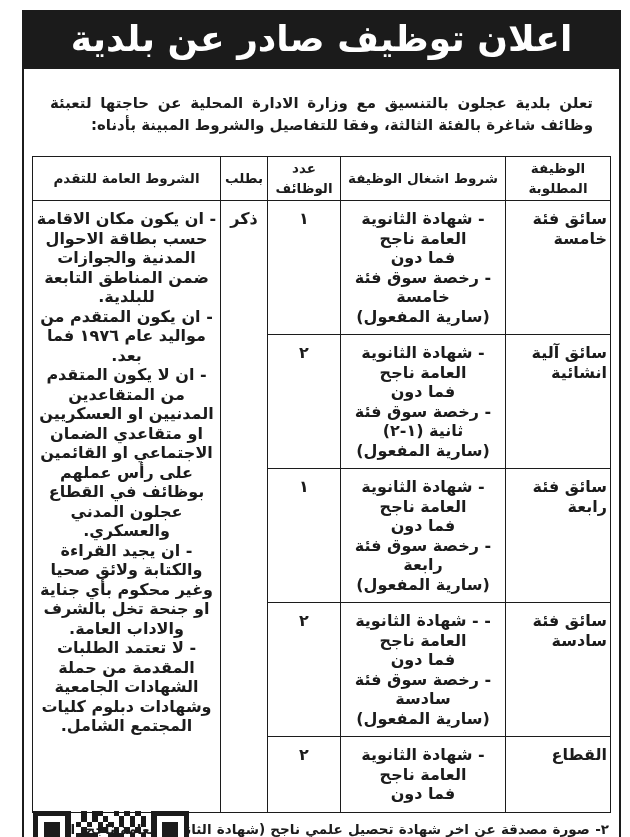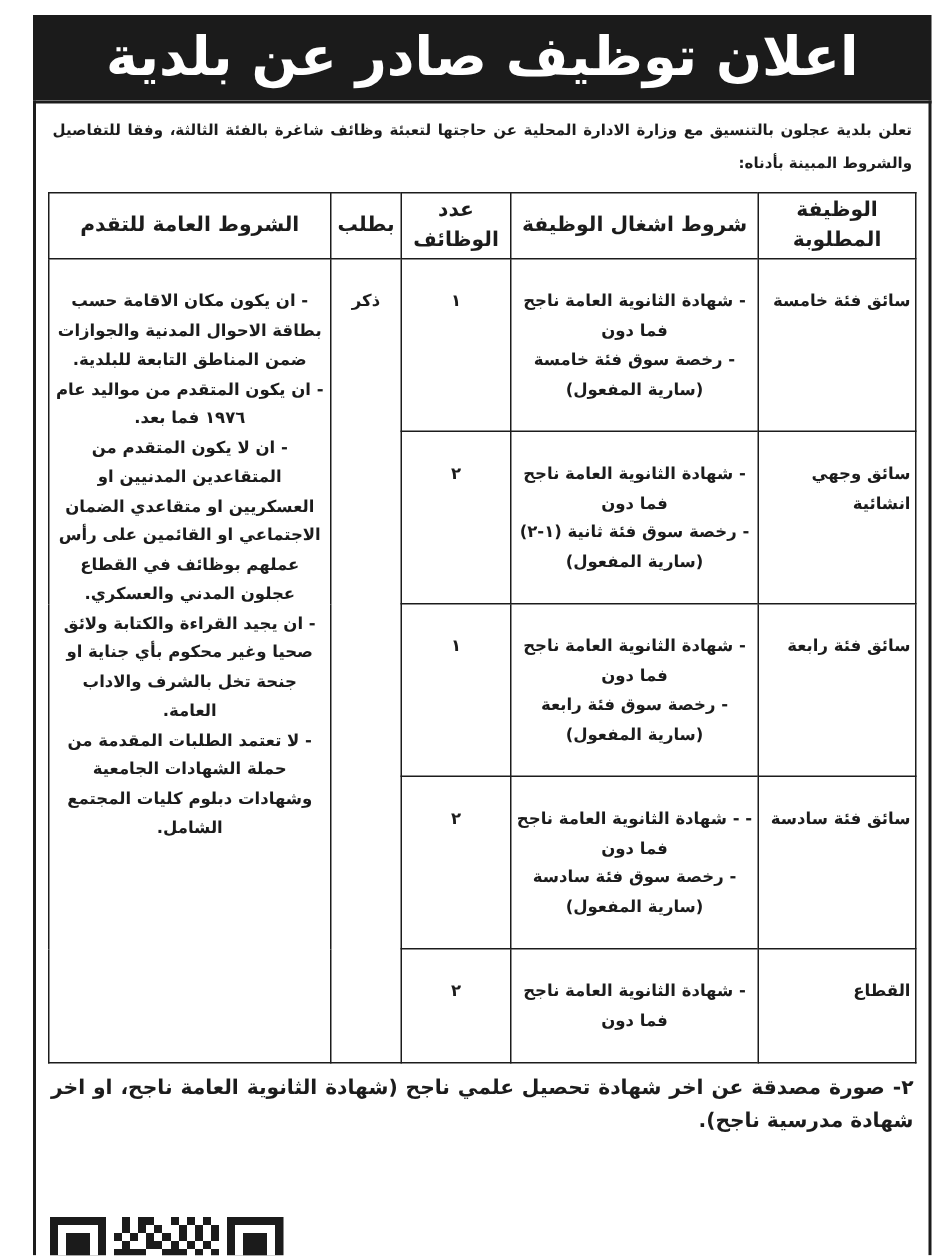--- a/index.html
+++ b/index.html
@@ -10,29 +10,29 @@
   .title-bar{
     position:absolute;left:22px;top:10px;width:599px;height:57px;
     background:#1b1b1b;color:#ffffff;text-align:center;line-height:57px;
     font-size:36px;font-weight:700;
   }
   .content-box{
     position:absolute;left:22px;top:67px;width:599px;height:770px;
     border:2px solid #1c1c1c;border-bottom:none;box-sizing:border-box;background:#fff;
   }
   .intro{
-    margin:0;padding:8px 11px 5px 11px;font-size:10px;line-height:22px;
+    margin:15px;padding:8px 11px 5px 11px;font-size:15px;line-height:22px;
     text-align:justify;text-align-last:right;
   }
   table.jobs{
     border-collapse:collapse;table-layout:fixed;width:578px;margin:2px auto 0 auto;
   }
   table.jobs th,table.jobs td{
-    border:1.6px solid #1c1c1c;vertical-align:top;padding:18px 3px;
-    font-size:11px;line-height:19.5px;font-weight:700;
+    border:1.6px solid #1c1c1c;vertical-align:top;padding:8px 3px;
+    font-size:16px;line-height:19.5px;font-weight:700;
   }
   table.jobs th{height:28px;text-align:center;font-size:13.5px;vertical-align:middle;padding:2px;}
   td.cell-position{text-align:right;padding-top:5px;}
   td.cell-conditions{text-align:center;white-space:pre-line;padding-top:5px;}
   td.cell-count{text-align:center;padding-top:5px;}
   td.cell-gender{text-align:center;padding-top:5px;margin-top:32px;}
   td.cell-general{text-align:center;padding-top:5px;}
   td.cell-general p{margin:0;padding:0;}
   tr.r1{height:78px;}tr.r2{height:89px;}tr.r3{height:80px;}tr.r4{height:78px;}tr.r5{height:63px;}
   .docs{padding:6px 10px 0 10px;}
@@ -83,21 +83,21 @@
           <td class="cell-gender" rowspan="5">ذكر</td>
           <td class="cell-general" rowspan="5">
             <p>- ان يكون مكان الاقامة حسب بطاقة الاحوال المدنية والجوازات ضمن المناطق التابعة للبلدية.</p>
             <p>- ان يكون المتقدم من مواليد عام ١٩٧٦ فما بعد.</p>
             <p>- ان لا يكون المتقدم من المتقاعدين المدنيين او العسكريين او متقاعدي الضمان الاجتماعي او القائمين على رأس عملهم بوظائف في القطاع عجلون المدني والعسكري.</p>
             <p>- ان يجيد القراءة والكتابة ولائق صحيا وغير محكوم بأي جناية او جنحة تخل بالشرف والاداب العامة.</p>
             <p>- لا تعتمد الطلبات المقدمة من حملة الشهادات الجامعية وشهادات دبلوم كليات المجتمع الشامل.</p>
           </td>
         </tr>
         <tr class="r2">
-          <td class="cell-position">سائق وجهي انشائية</td>
+          <td class="cell-position">سائق آلية انشائية</td>
           <td class="cell-conditions">- شهادة الثانوية العامة ناجح
 فما دون
 - رخصة سوق فئة ثانية (١-٢)
 (سارية المفعول)</td>
           <td class="cell-count">٢</td>
         </tr>
         <tr class="r3">
           <td class="cell-position">سائق فئة رابعة</td>
           <td class="cell-conditions">- شهادة الثانوية العامة ناجح
 فما دون

